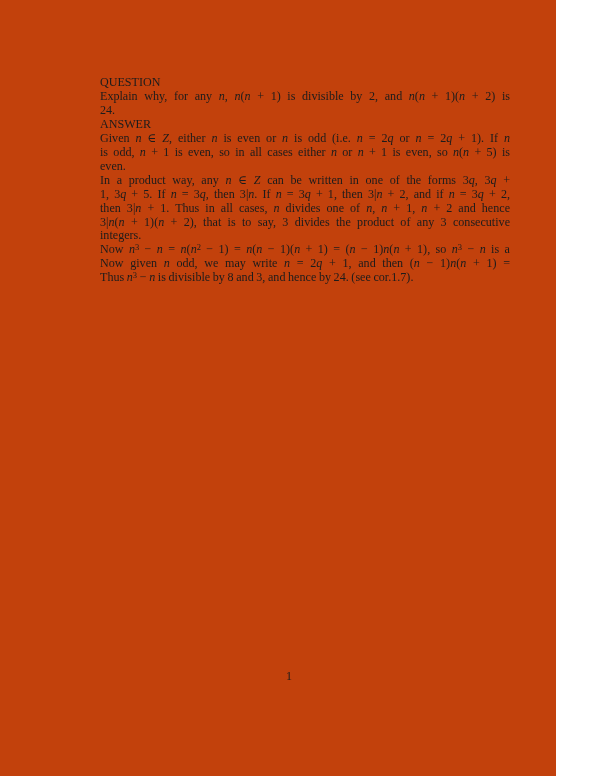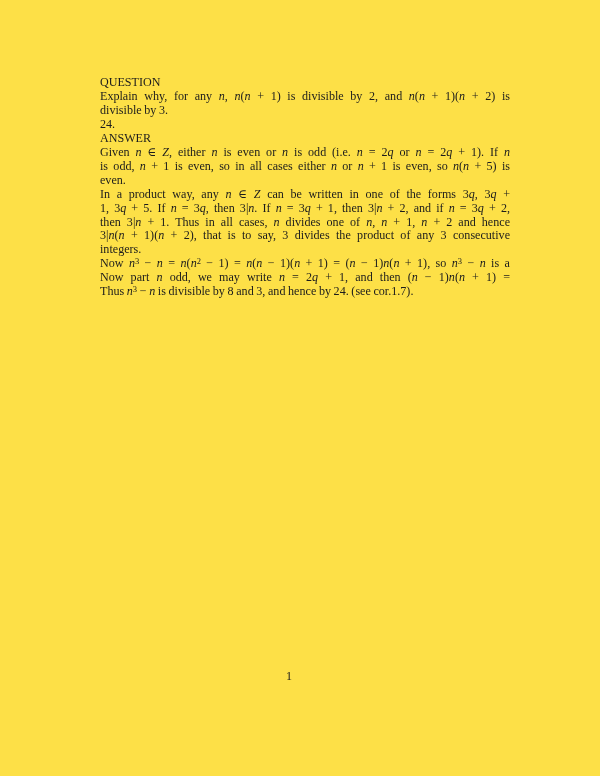--- a/index.html
+++ b/index.html
@@ -8,23 +8,23 @@
   }
   body {
     width: 600px;
     height: 776px;
     background: #ffffff;
     font-family: "Liberation Serif", "DejaVu Serif", serif;
     color: #1c1c1c;
   }
   .page {
     position: relative;
-    width: 600px;
+    width: 556px;
     height: 776px;
-    background: #fde047;
+    background: #c2410c;
     overflow: hidden;
   }
   .doc {
     position: absolute;
     left: 100px;
     top: 76px;
     width: 410px;
     font-size: 12.1px;
     line-height: 13.95px;
     word-spacing: -0.4px;
@@ -57,29 +57,28 @@
     line-height: 14px;
   }
 </style>
 </head>
 <body>
 
 <main class="page">
   <section class="doc">
       <div class="line end"><span>QUESTION</span></div>
       <div class="line"><span>Explain why, for any </span><i>n</i><span>, </span><i>n</i><span>(</span><i>n</i><span> + 1) is divisible by 2, and </span><i>n</i><span>(</span><i>n</i><span> + 1)(</span><i>n</i><span> + 2) is</span></div>
-      <div class="line end"><span>divisible by 3.</span></div>
       <div class="line end"><span>24.</span></div>
       <div class="line end"><span>ANSWER</span></div>
       <div class="line"><span>Given </span><i>n</i><span> ∈ </span><i>Z</i><span>, either </span><i>n</i><span> is even or </span><i>n</i><span> is odd (i.e. </span><i>n</i><span> = 2</span><i>q</i><span> or </span><i>n</i><span> = 2</span><i>q</i><span> + 1). If </span><i>n</i></div>
       <div class="line"><span>is odd, </span><i>n</i><span> + 1 is even, so in all cases either </span><i>n</i><span> or </span><i>n</i><span> + 1 is even, so </span><i>n</i><span>(</span><i>n</i><span> + 5) is</span></div>
       <div class="line end"><span>even.</span></div>
       <div class="line"><span>In a product way, any </span><i>n</i><span> ∈ </span><i>Z</i><span> can be written in one of the forms 3</span><i>q</i><span>, 3</span><i>q</i><span> +</span></div>
       <div class="line"><span>1, 3</span><i>q</i><span> + 5. If </span><i>n</i><span> = 3</span><i>q</i><span>, then 3|</span><i>n</i><span>. If </span><i>n</i><span> = 3</span><i>q</i><span> + 1, then 3|</span><i>n</i><span> + 2, and if </span><i>n</i><span> = 3</span><i>q</i><span> + 2,</span></div>
       <div class="line"><span>then 3|</span><i>n</i><span> + 1. Thus in all cases, </span><i>n</i><span> divides one of </span><i>n</i><span>, </span><i>n</i><span> + 1, </span><i>n</i><span> + 2 and hence</span></div>
       <div class="line"><span>3|</span><i>n</i><span>(</span><i>n</i><span> + 1)(</span><i>n</i><span> + 2), that is to say, 3 divides the product of any 3 consecutive</span></div>
       <div class="line end"><span>integers.</span></div>
       <div class="line"><span>Now </span><i>n</i><sup>3</sup><span> − </span><i>n</i><span> = </span><i>n</i><span>(</span><i>n</i><sup>2</sup><span> − 1) = </span><i>n</i><span>(</span><i>n</i><span> − 1)(</span><i>n</i><span> + 1) = (</span><i>n</i><span> − 1)</span><i>n</i><span>(</span><i>n</i><span> + 1), so </span><i>n</i><sup>3</sup><span> − </span><i>n</i><span> is a</span></div>
-      <div class="line"><span>Now part </span><i>n</i><span> odd, we may write </span><i>n</i><span> = 2</span><i>q</i><span> + 1, and then (</span><i>n</i><span> − 1)</span><i>n</i><span>(</span><i>n</i><span> + 1) =</span></div>
+      <div class="line"><span>Now given </span><i>n</i><span> odd, we may write </span><i>n</i><span> = 2</span><i>q</i><span> + 1, and then (</span><i>n</i><span> − 1)</span><i>n</i><span>(</span><i>n</i><span> + 1) =</span></div>
       <div class="line end"><span>Thus </span><i>n</i><sup>3</sup><span> − </span><i>n</i><span> is divisible by 8 and 3, and hence by 24. (see cor.1.7).</span></div>
     </section>
   <footer class="pageno">1</footer>
 </main>
 
 </body></html>

